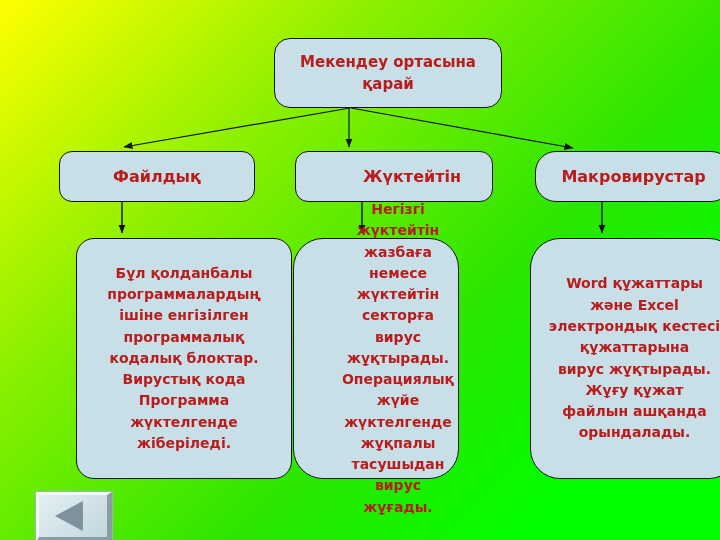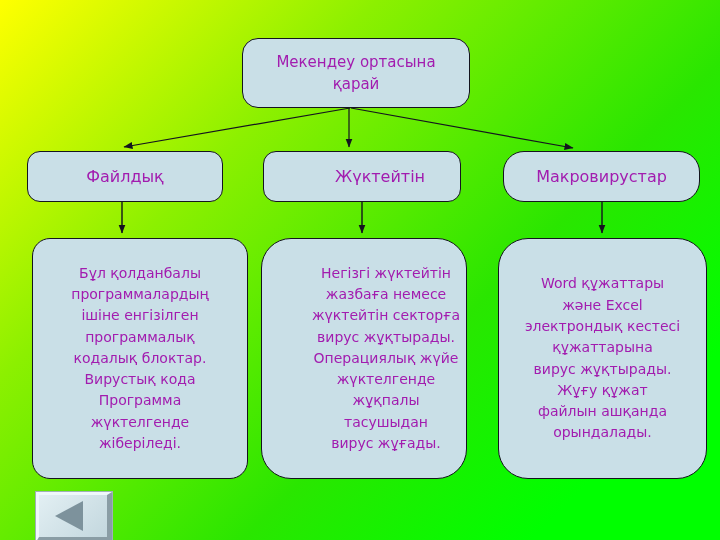--- a/index.html
+++ b/index.html
@@ -9,36 +9,37 @@
     overflow: hidden;
     background: linear-gradient(135deg, #ffff00 0%, #8cf000 30%, #2ae600 62%, #00ff00 85%);
     font-family: "DejaVu Sans", "Liberation Sans", sans-serif;
   }
   .connectors { position: absolute; left: 0; top: 0; width: 720px; height: 540px; }
   .node {
     position: absolute;
     box-sizing: border-box;
     background: #c9dfe7;
     border: 1.5px solid #14141e;
-    color: #a21caf;
-    font-weight: normal;
+    color: #b91c1c;
+    font-weight: bold;
     display: flex;
     align-items: center;
     justify-content: center;
     text-align: center;
     white-space: pre-line;
+    margin-left: 32px;
   }
   .root-box  { left: 242px; top: 38px;  width: 228px; height: 70px;  border-radius: 16px; font-size: 15px; line-height: 1.5; }
   .cat-box   { top: 151px; height: 51px; border-radius: 13px; font-size: 16px; }
   .cat-0 { left: 27px;  width: 196px; text-align: center; }
   .cat-1 { left: 263px; width: 198px; padding-left: 36px; }
   .cat-2 { left: 503px; width: 197px; border-radius: 21px; }
   .desc-box  { top: 238px; height: 241px; border-radius: 30px; font-size: 14px; line-height: 1.52; padding: 6px 4px; }
-  .desc-0 { left: 32px;  width: 216px; border-radius: 18px; }
-  .desc-1 { left: 261px; width: 206px; padding-left: 48px; }
+  .desc-0 { left: 44px;  width: 216px; border-radius: 18px; }
+  .desc-1 { left: 261px; width: 166px; padding-left: 48px; }
   .desc-2 { left: 498px; width: 209px; }
   .back-btn {
     position: absolute;
     left: 36px; top: 492px;
     width: 68px; height: 42px;
     box-sizing: content-box;
     background: linear-gradient(135deg, #e2eff3 0%, #c3d7de 100%);
     border-top: 3px solid #eff8fb;
     border-left: 3px solid #eff8fb;
     border-right: 5px solid #8a9da5;

